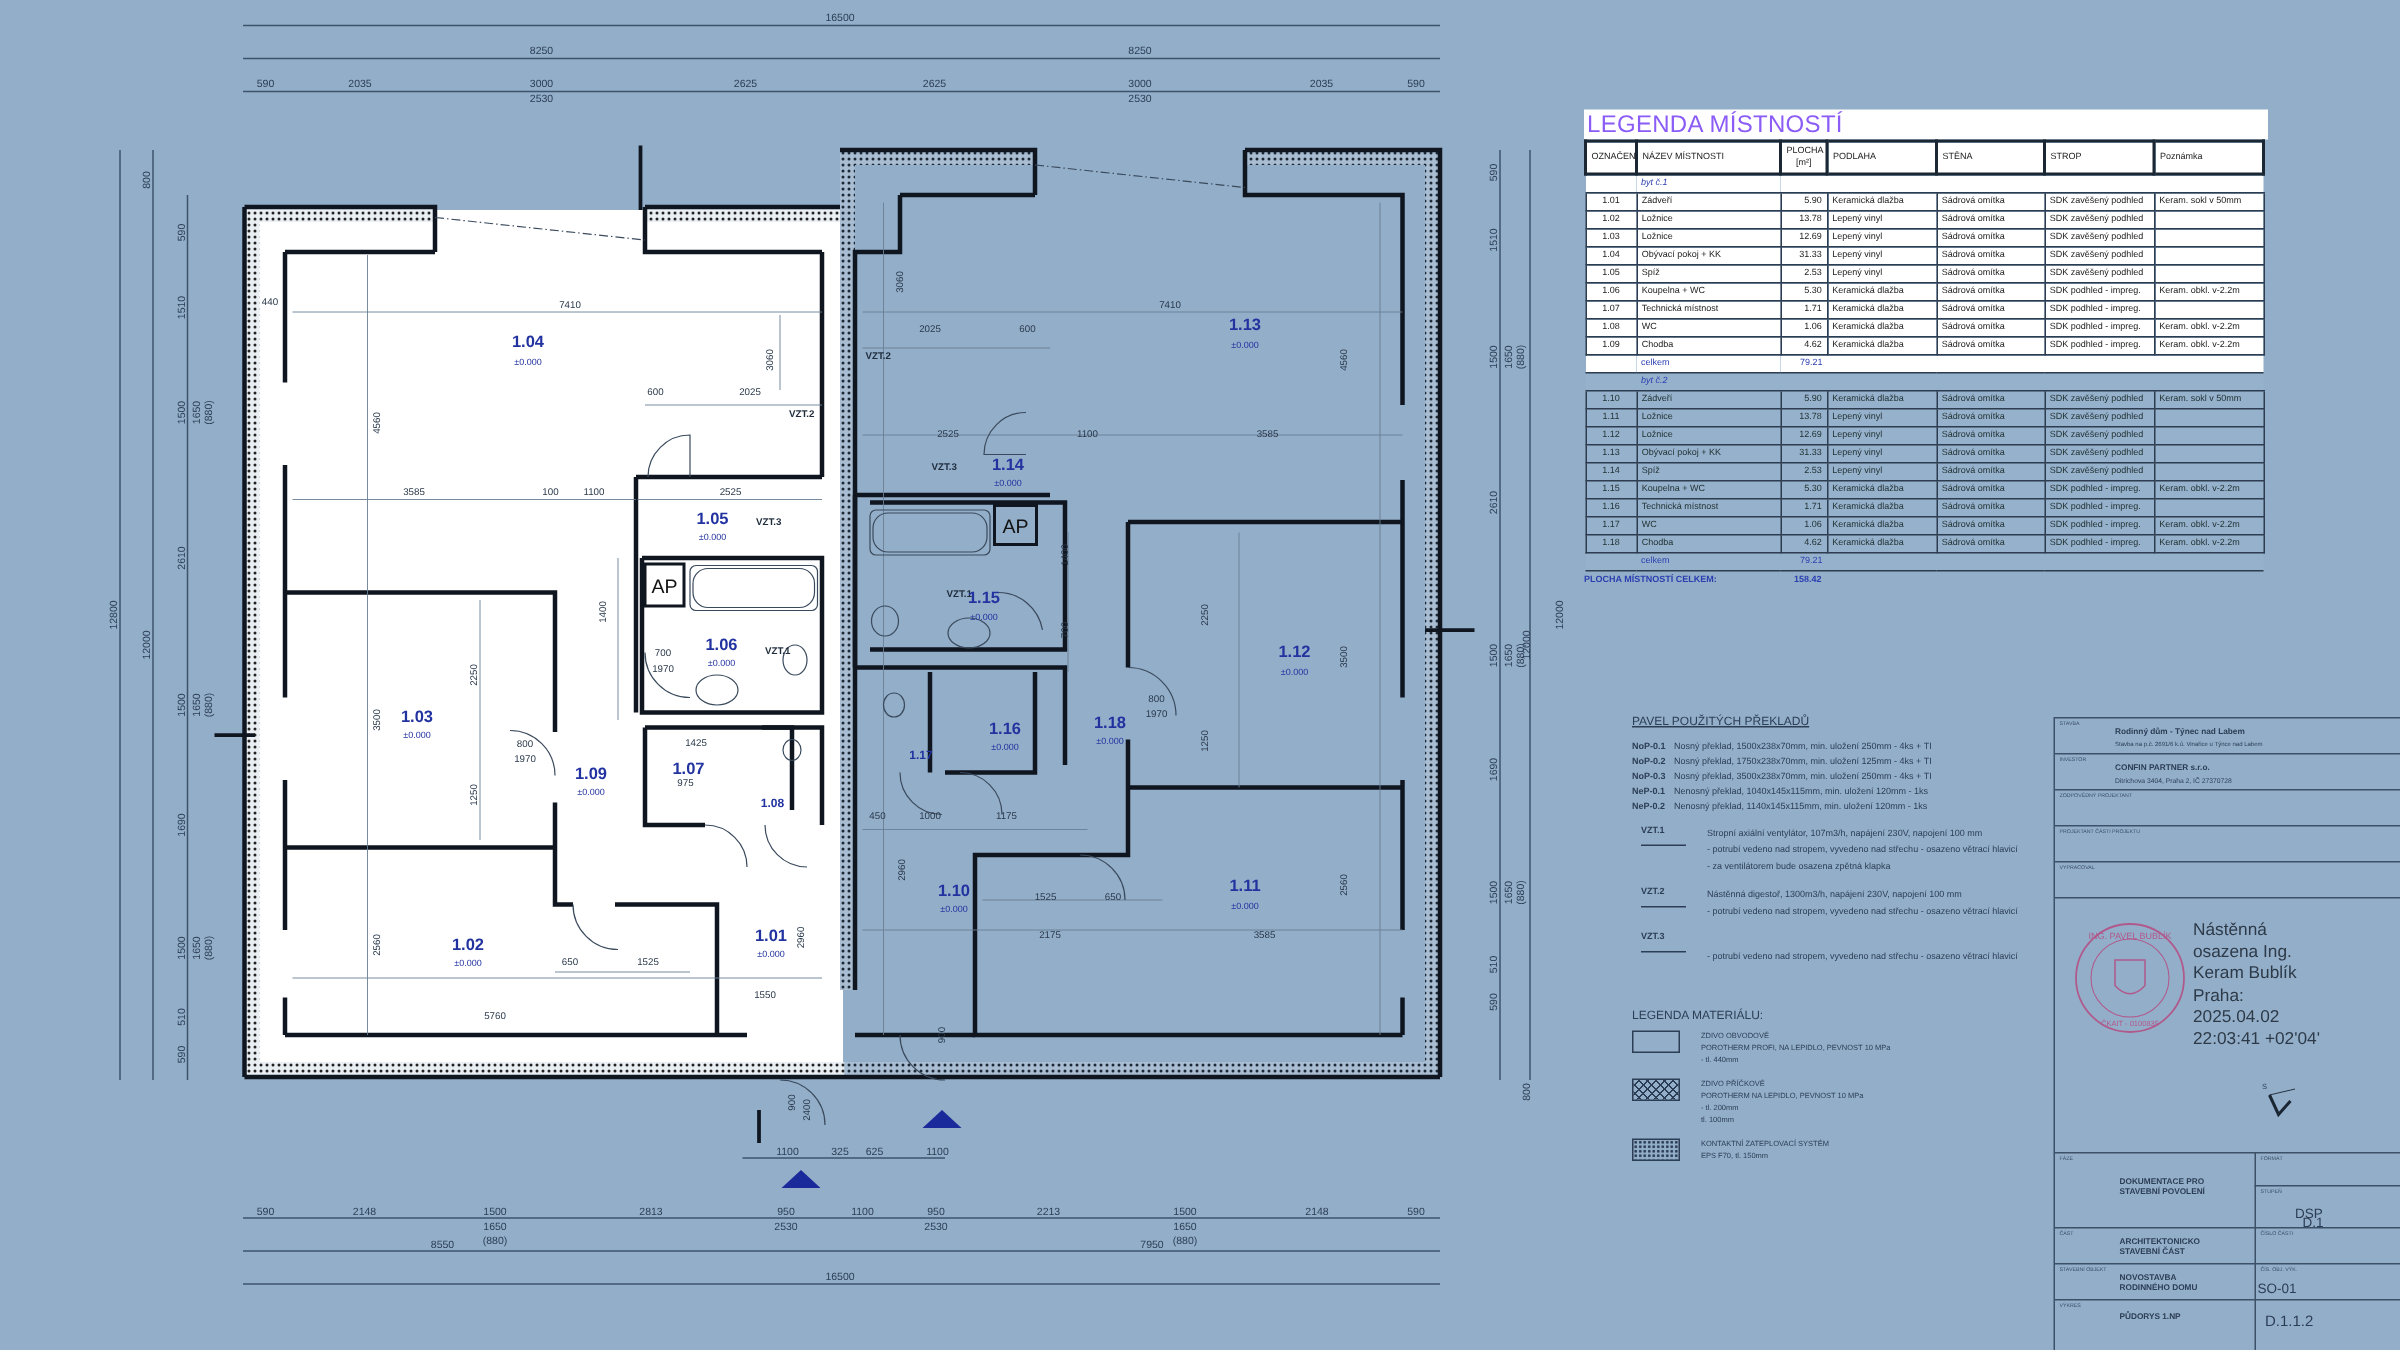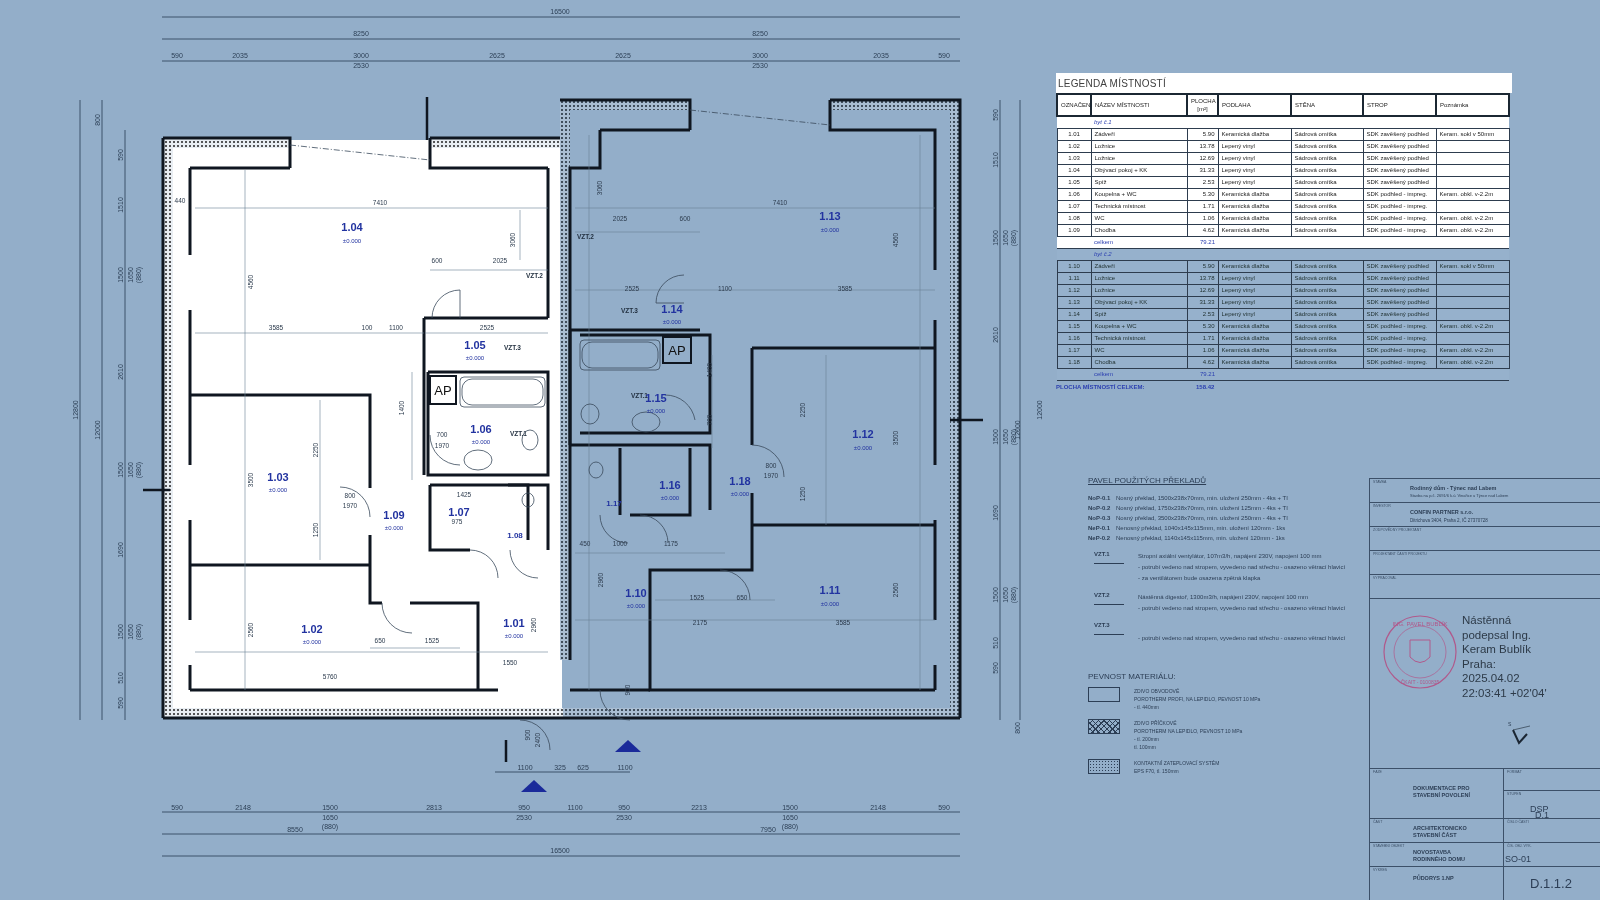--- a/index.html
+++ b/index.html
@@ -1,21 +1,21 @@
 <!DOCTYPE html>
 <html><head>
 <meta charset="utf-8">
 <style>
   html,body{margin:0;padding:0;}
   body{width:1600px;height:900px;background:#93aec9;position:relative;overflow:hidden;font-family:"Liberation Sans",sans-serif;color:#243a52;}
   .abs{position:absolute;}
   svg text{font-family:"Liberation Sans",sans-serif;}
   
   .legend-panel{position:absolute;left:1056px;top:73px;width:456px;}
-  .legend-title{font-size:10px;font-weight:normal;color:#404040;background:#fff;padding:4px 2px 2px 2px;height:14px;line-height:14px;letter-spacing:0.2px;}
+  .legend-title{font-size:16px;font-weight:normal;color:#8b5cf6;background:#fff;padding:4px 2px 2px 2px;height:14px;line-height:14px;letter-spacing:0.2px;}
   table.rooms{border-collapse:collapse;width:452px;font-size:6px;table-layout:fixed;}
   table.rooms th,table.rooms td{border:1px solid #2d3c4e;padding:0 3px;height:11px;line-height:11px;white-space:nowrap;overflow:hidden;}
   table.rooms thead th{font-weight:normal;text-align:left;height:20px;border:2px solid #1b2733;background:#fff;color:#222;}
   table.rooms .white td{background:#fff;color:#222;}
   table.rooms .blue td{background:#96b1cc;color:#233;}
   table.rooms td.num{text-align:center;}
   table.rooms td.area{text-align:right;}
   table.rooms .grp td{color:#2b3fb0;font-style:italic;border-left:none;border-right:none;}
   table.rooms .sum td{color:#2b3fb0;border-left:none;border-right:none;}
   .total-row{font-size:6px;color:#2b3fb0;font-weight:bold;margin-top:3px;display:flex;}
@@ -678,21 +678,21 @@
         </div>
         <div class="lines">
           <div></div>
           <div>- potrubí vedeno nad stropem, vyvedeno nad střechu - osazeno větrací hlavicí</div>
         </div>
       </div>
     </div>
 </div>
 
 <div class="matlegend">
-  <h3>PEVNOST MATERIÁLU:</h3>
+  <h3>LEGENDA MATERIÁLU:</h3>
   <div id="mat-list">
       <div class="mat">
         <div class="sw" style="background:transparent"></div>
         <div class="txt">
           <div>ZDIVO OBVODOVÉ</div>
           <div>POROTHERM PROFI, NA LEPIDLO, PEVNOST 10 MPa</div>
           <div>- tl. 440mm</div>
         </div>
       </div>
       <div class="mat">
@@ -716,21 +716,21 @@
 
 <svg class="abs" style="left:1380px;top:612px" width="80" height="80">
   <circle cx="40" cy="40" r="36" fill="none" stroke="#b05a8c" stroke-width="1.2"></circle>
   <circle cx="40" cy="40" r="26" fill="none" stroke="#b05a8c" stroke-width="0.7"></circle>
   <path d="M30,28 L50,28 L50,45 Q40,56 30,45 Z" fill="none" stroke="#b05a8c" stroke-width="1"></path>
   <text x="40" y="14" font-size="6" fill="#b05a8c" text-anchor="middle">ING. PAVEL BUBLÍK</text>
   <text x="40" y="72" font-size="5" fill="#b05a8c" text-anchor="middle">ČKAIT - 0100835</text>
 </svg>
 <div class="sign">
   <div>Nástěnná</div>
-  <div>podepsal Ing.</div>
+  <div>osazena Ing.</div>
   <div>Keram Bublík</div>
   <div>Praha:</div>
   <div>2025.04.02</div>
   <div>22:03:41 +02'04'</div>
 </div>
 
 <div class="tb">
   <div class="row" style="top:0;height:24px">
     <span class="lbl">STAVBA</span>
     <span class="big" style="left:40px;top:6px">Rodinný dům - Týnec nad Labem</span>
@@ -779,14 +779,14 @@
 
   <div style="position:absolute;left:133px;top:290px;width:1px;height:132px;background:#3c5068"></div>
   <div style="position:absolute;left:133px;top:312px;width:98px;height:1px;background:#3c5068"></div>
   <span class="lbl" style="left:137px;top:292px">FORMÁT</span>
   <span class="lbl" style="left:137px;top:314px">STUPEŇ</span>
   <span style="position:absolute;left:160px;top:326px;font-size:9px">DSP</span>
   <span class="lbl" style="left:137px;top:342px">ČÍSLO ČÁSTI</span>
   <span style="position:absolute;left:165px;top:332px;font-size:9px">D.1</span>
   <span class="lbl" style="left:137px;top:366px">ČÍS. OBJ. VÝK.</span>
   <span style="position:absolute;left:135px;top:376px;font-size:9px">SO-01</span>
-  <span style="position:absolute;left:160px;top:398px;font-size:13px">D.1.1.2</span>
+  <span style="position:absolute;left:140px;top:398px;font-size:10px">D.1.1.2</span>
 </div>
 
 </body></html>

